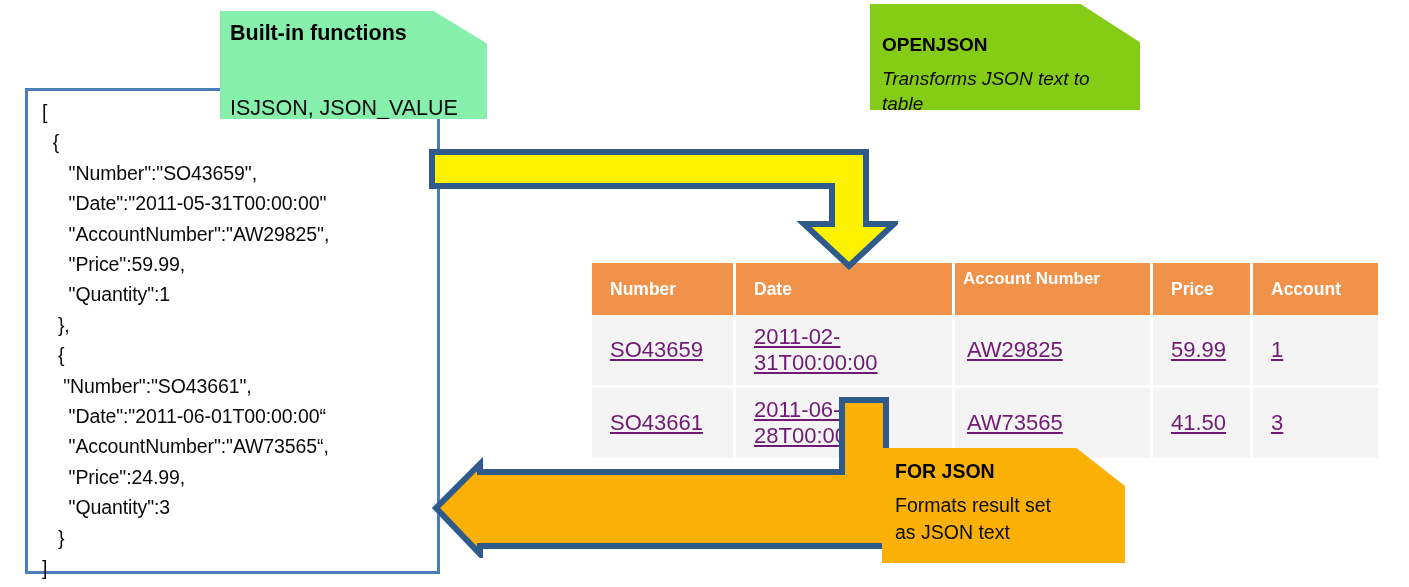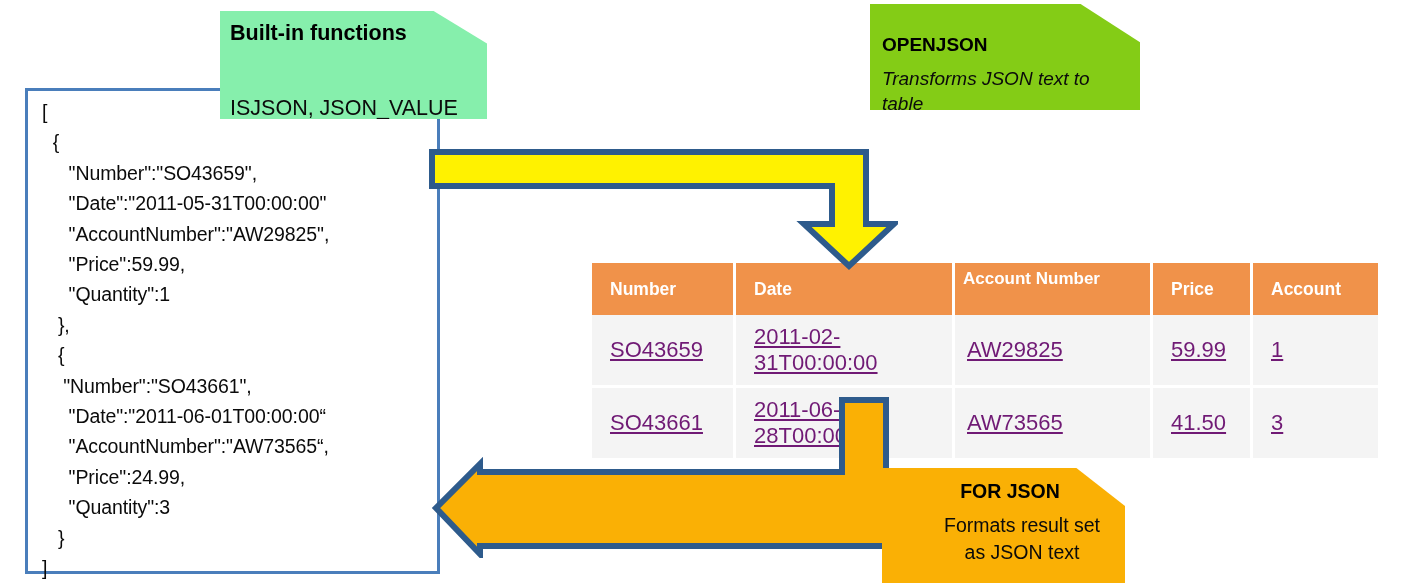--- a/index.html
+++ b/index.html
@@ -81,29 +81,28 @@
     left:870px; top:4px;
     width:270px; height:106px;
     background:#84cc16;
     clip-path:polygon(0 0, 78% 0, 100% 36%, 100% 100%, 0 100%);
     padding:28px 0 0 12px;
   }
   .callout-yellow .c-title{font-size:19px; line-height:26px;}
   .callout-yellow .c-body{font-size:19px; line-height:25px; margin-top:8px; width:245px;font-style:italic;}
 
   .callout-amber{
-    left:882px; top:468px;
+    left:882px; top:448px;
     width:243px; height:115px;
     background:#FAB005;
     clip-path:polygon(0 0, 80% 0, 100% 33%, 100% 100%, 0 100%);
     padding:10px 0 0 13px;
-    text-align:center;
   }
   .callout-amber .c-title{font-size:19.5px; line-height:27px;}
-  .callout-amber .c-body{font-size:19.5px; line-height:27px; margin-top:7px; white-space:pre;margin-left:24px;}
+  .callout-amber .c-body{font-size:19.5px; line-height:27px; margin-top:7px; white-space:pre;}
 
   
   .arrow-svg{position:absolute; z-index:7;}
 
   
   .result-table{
     position:absolute;
     left:592px; top:263px;
     width:786px;
     z-index:6;

